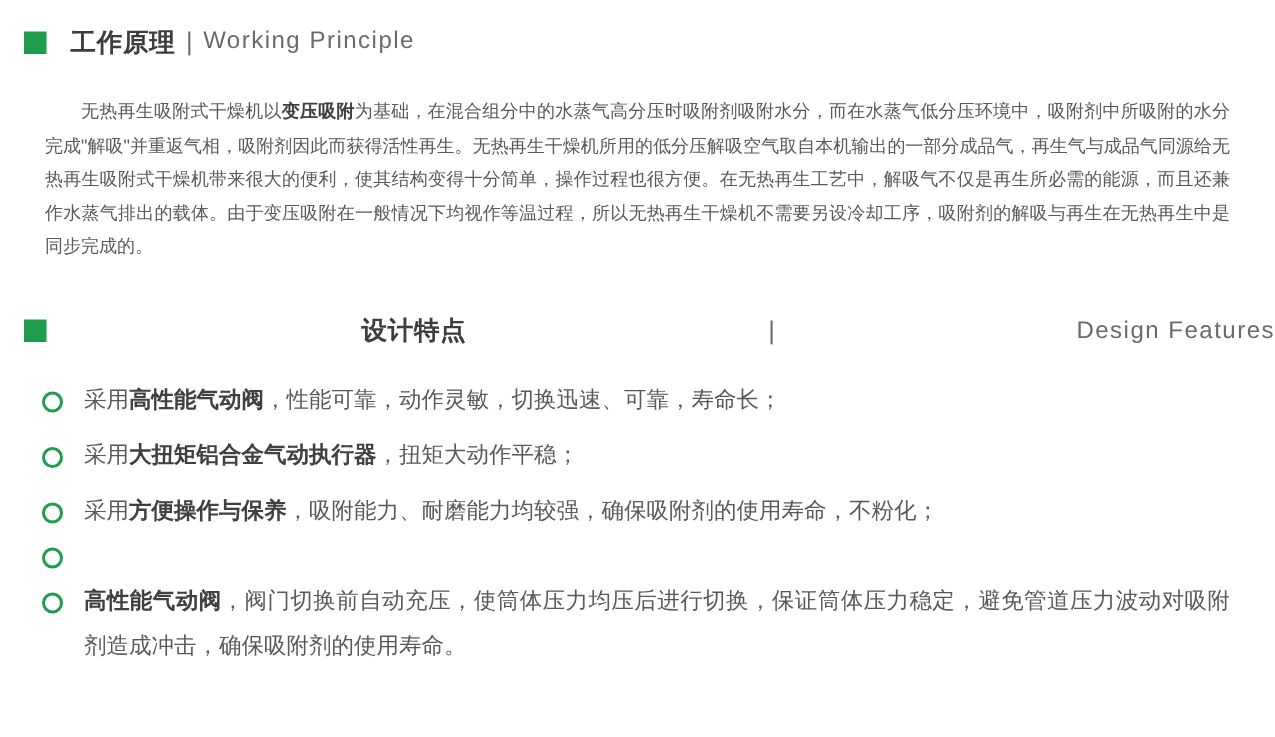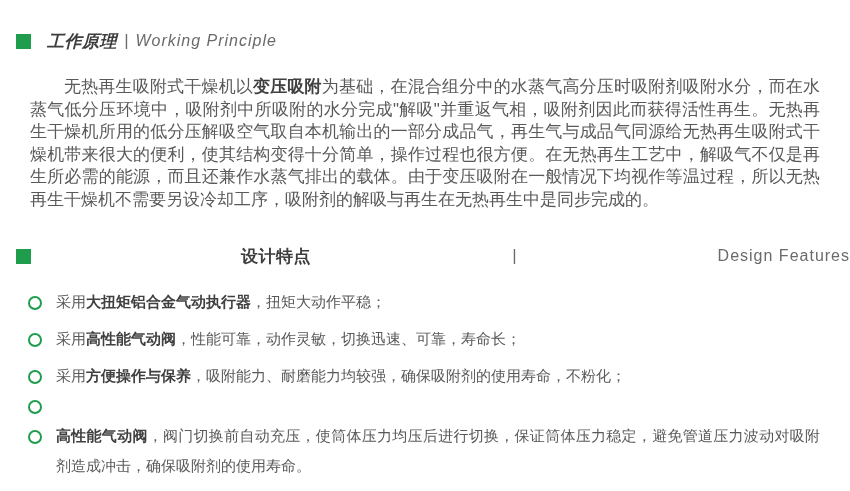--- a/index.html
+++ b/index.html
@@ -16,21 +16,21 @@
     overflow: hidden;
     box-sizing: border-box;
   }
   
   .section-header {
     display: flex;
     align-items: center;
     margin: 0 0 0 16px;
     height: 22px;
   }
-  .section-header.first { padding-top: 30px; font-style: italic; }
+  .section-header.first { padding-top: 17px; }
   .section-header.second { margin-top: 34px; justify-content: space-between; }
   .marker-square {
     width: 15px;
     height: 15px;
     background: #1f9d4d;
     margin-right: 16px;
     flex: 0 0 auto;
   }
   .title-zh {
     font-size: 17px;
@@ -46,21 +46,21 @@
   }
   .title-en {
     font-size: 16px;
     color: #6a6a6a;
     font-weight: 400;
     letter-spacing: 1px;
   }
   
   .principle-paragraph {
     margin: 24px 30px 0 30px;
-    font-size: 17px;
+    font-size: 12px;
     line-height: 22.5px;
     color: #595959;
     text-align: justify;
     text-indent: 2em;
   }
   .principle-paragraph b, .feature-text b {
     color: #404040;
     font-weight: 700;
   }
   
@@ -108,25 +108,25 @@
   <div class="section-header second">
     <span class="marker-square"></span>
     <span class="title-zh">设计特点</span>
     <span class="title-sep">|</span>
     <span class="title-en">Design Features</span>
   </div>
 
   <ul class="features-list">
     <li class="feature-item">
       <span class="ring-bullet"></span>
-      <span class="feature-text"><span>采用</span><b>大扭矩铝合金气动执行器</b><span>，扭矩大动作平稳；</span></span>
+      <span class="feature-text"><span>采用</span><b>高性能气动阀</b><span>，性能可靠，动作灵敏，切换迅速、可靠，寿命长；</span></span>
     </li>
     <li class="feature-item">
       <span class="ring-bullet"></span>
-      <span class="feature-text"><span>采用</span><b>高性能气动阀</b><span>，性能可靠，动作灵敏，切换迅速、可靠，寿命长；</span></span>
+      <span class="feature-text"><span>采用</span><b>大扭矩铝合金气动执行器</b><span>，扭矩大动作平稳；</span></span>
     </li>
     <li class="feature-item">
       <span class="ring-bullet"></span>
       <span class="feature-text"><span>采用</span><b>方便操作与保养</b><span>，吸附能力、耐磨能力均较强，确保吸附剂的使用寿命，不粉化；</span></span>
     </li>
     <li class="feature-item">
       <span class="ring-bullet"></span>
     </li>
     <li class="feature-item">
       <span class="ring-bullet"></span>

